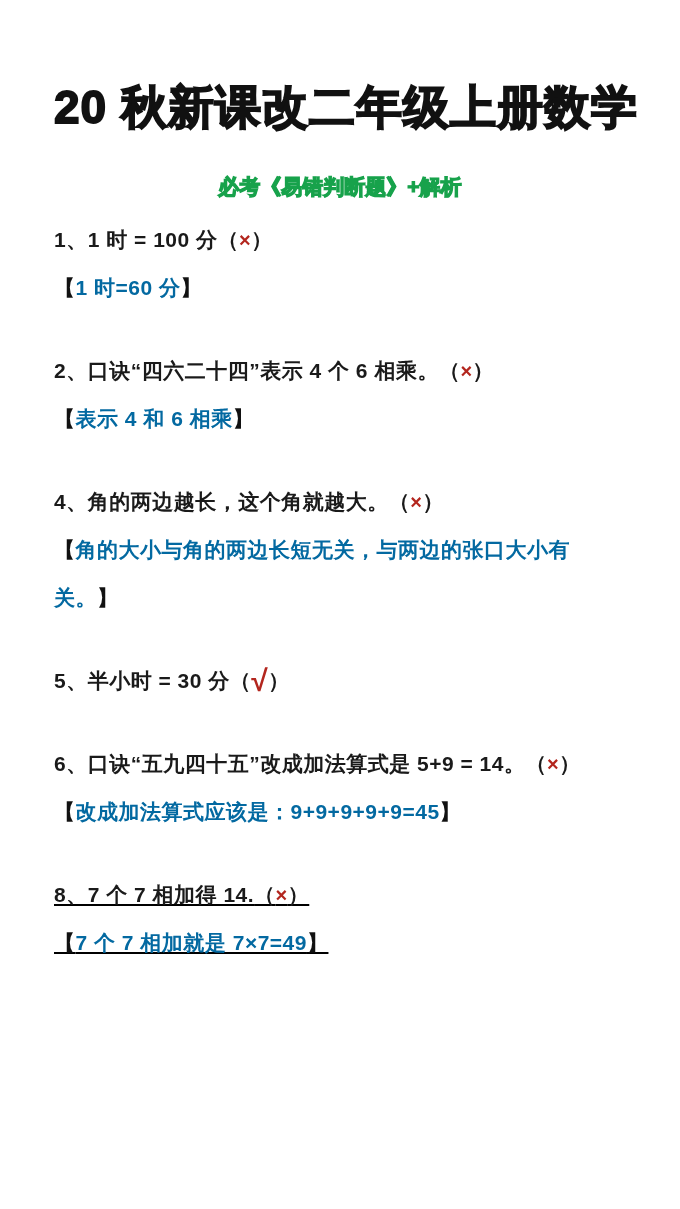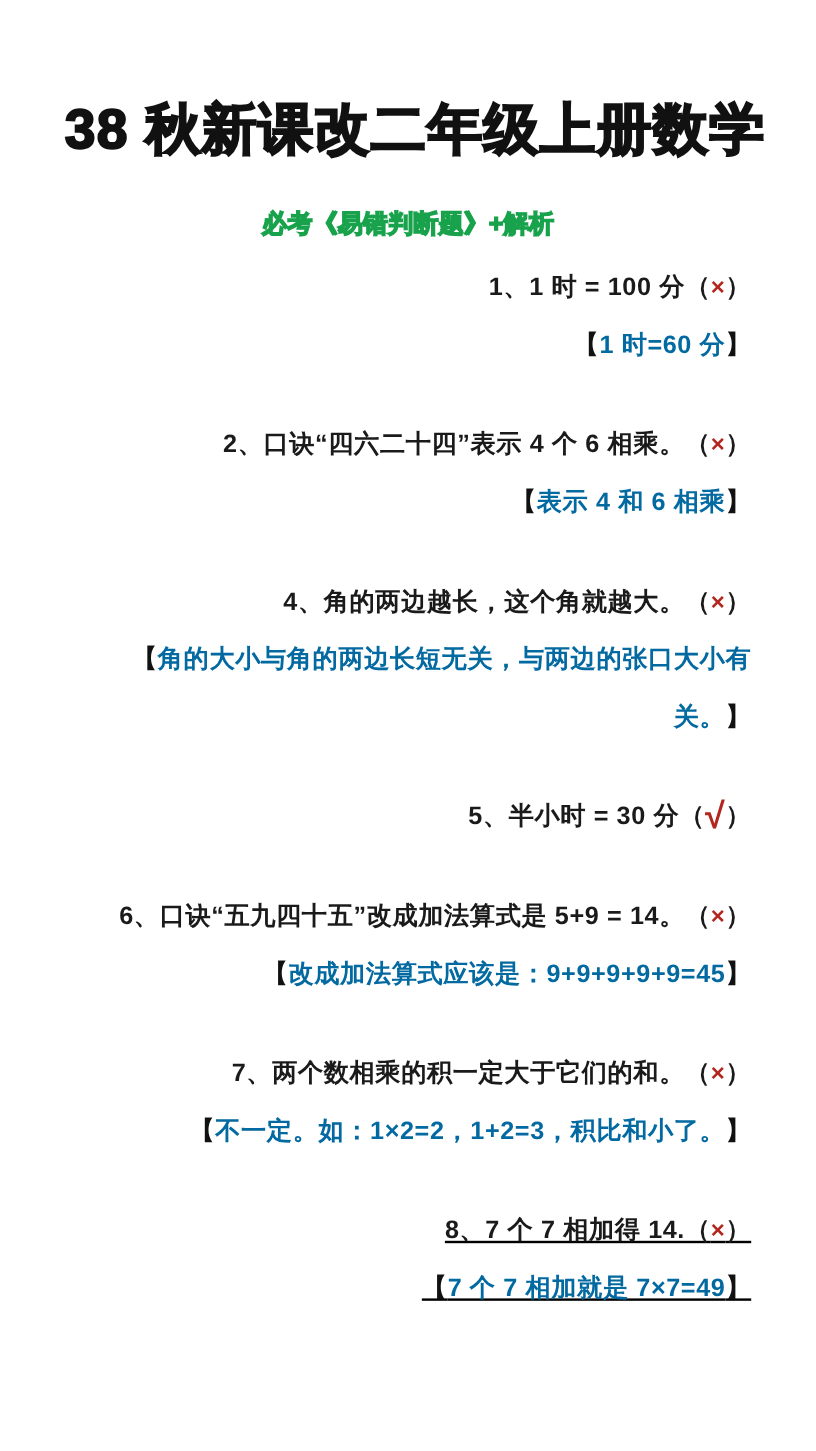--- a/index.html
+++ b/index.html
@@ -35,21 +35,20 @@
     text-align: center;
     font-size: 21px;
     line-height: 38px;
     font-weight: 900;
     color: #17a24b;
     -webkit-text-stroke: 1.2px #17a24b;
     white-space: nowrap;
   }
   .questions {
     margin-top: 10px;
-    text-align: right;
   }
   .q-block {
     margin: 0 0 35px 0;
   }
   .q-block:last-child {
     margin-bottom: 0;
     text-decoration: underline;
   }
   .line {
     margin: 0;
@@ -75,21 +74,21 @@
   .mark-right {
     font-size: 30px;
     vertical-align: -3px;
   }
 </style>
 </head>
 <body>
 
 <div class="page">
 
-  <h1 class="title">38 秋新课改二年级上册数学</h1>
+  <h1 class="title">20 秋新课改二年级上册数学</h1>
   <h2 class="subtitle">必考《易错判断题》+解析</h2>
 
   <div class="questions">
 
     <div class="q-block">
       <p class="line q-line"><span>1、1 时 = 100 分</span><span class="paren">（</span><span class="mark mark-wrong">×</span><span class="paren">）</span></p>
       <p class="line a-line"><span class="bracket">【</span><span class="answer">1 时=60 分</span><span class="bracket">】</span></p>
     </div>
 
     <div class="q-block">
@@ -105,24 +104,20 @@
 
     <div class="q-block">
       <p class="line q-line"><span>5、半小时 = 30 分</span><span class="paren">（</span><span class="mark mark-right">√</span><span class="paren">）</span></p>
     </div>
 
     <div class="q-block">
       <p class="line q-line"><span>6、口诀“五九四十五”改成加法算式是 5+9 = 14。</span><span class="paren">（</span><span class="mark mark-wrong">×</span><span class="paren">）</span></p>
       <p class="line a-line"><span class="bracket">【</span><span class="answer">改成加法算式应该是：9+9+9+9+9=45</span><span class="bracket">】</span></p>
     </div>
 
-    <div class="q-block">
-      <p class="line q-line"><span>7、两个数相乘的积一定大于它们的和。</span><span class="paren">（</span><span class="mark mark-wrong">×</span><span class="paren">）</span></p>
-      <p class="line a-line"><span class="bracket">【</span><span class="answer">不一定。如：1×2=2，1+2=3，积比和小了。</span><span class="bracket">】</span></p>
-    </div>
 
     <div class="q-block">
       <p class="line q-line"><span>8、7 个 7 相加得 14.</span><span class="paren">（</span><span class="mark mark-wrong">×</span><span class="paren">）</span></p>
       <p class="line a-line"><span class="bracket">【</span><span class="answer">7 个 7 相加就是 7×7=49</span><span class="bracket">】</span></p>
     </div>
 
   </div>
 </div>
 
 </body></html>

